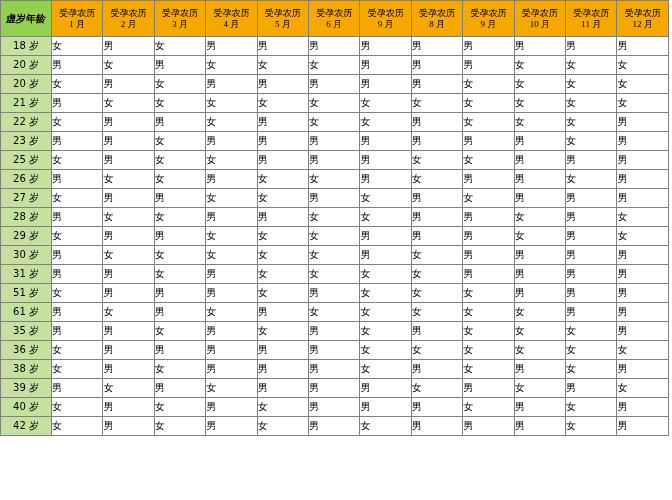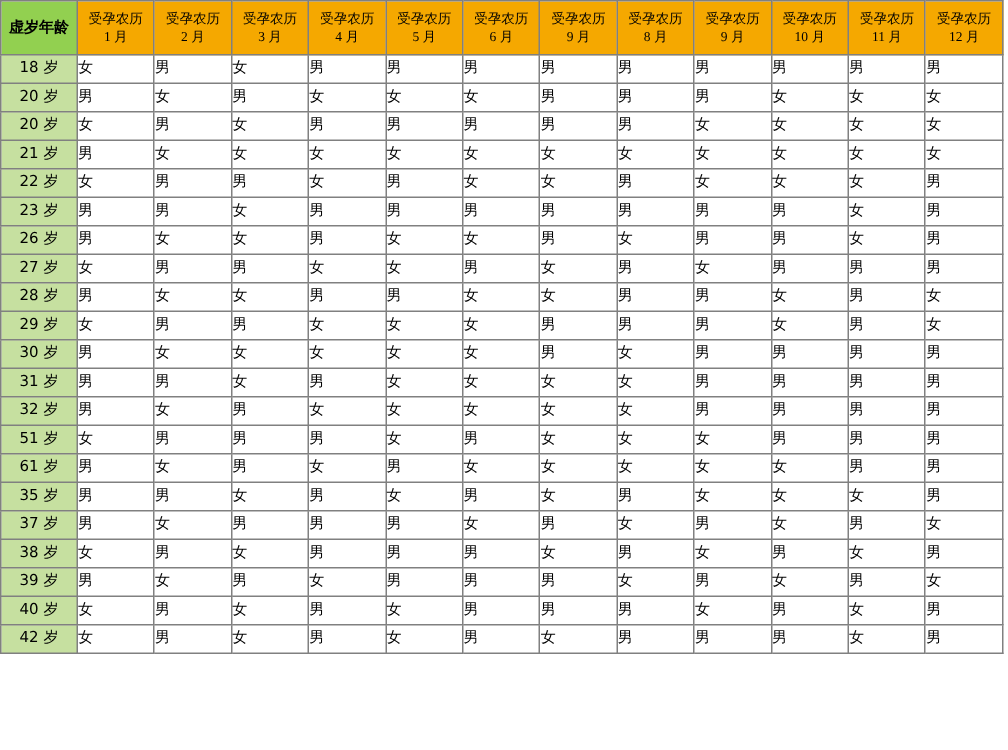--- a/index.html
+++ b/index.html
@@ -218,20 +218,35 @@
           <td class="val">男</td>
           <td class="val">男</td>
           <td class="val">男</td>
           <td class="val">男</td>
           <td class="val">男</td>
           <td class="val">男</td>
           <td class="val">女</td>
           <td class="val">男</td>
         </tr>
         <tr>
+          <td class="age">25 岁</td>
+          <td class="val">女</td>
+          <td class="val">男</td>
+          <td class="val">女</td>
+          <td class="val">女</td>
+          <td class="val">男</td>
+          <td class="val">男</td>
+          <td class="val">男</td>
+          <td class="val">女</td>
+          <td class="val">女</td>
+          <td class="val">男</td>
+          <td class="val">男</td>
+          <td class="val">男</td>
+        </tr>
+        <tr>
           <td class="age">26 岁</td>
           <td class="val">男</td>
           <td class="val">女</td>
           <td class="val">女</td>
           <td class="val">男</td>
           <td class="val">女</td>
           <td class="val">女</td>
           <td class="val">男</td>
           <td class="val">女</td>
           <td class="val">男</td>
@@ -308,35 +323,20 @@
           <td class="val">女</td>
           <td class="val">女</td>
           <td class="val">女</td>
           <td class="val">女</td>
           <td class="val">男</td>
           <td class="val">男</td>
           <td class="val">男</td>
           <td class="val">男</td>
         </tr>
         <tr>
-          <td class="age">32 岁</td>
-          <td class="val">男</td>
-          <td class="val">女</td>
-          <td class="val">男</td>
-          <td class="val">女</td>
-          <td class="val">女</td>
-          <td class="val">女</td>
-          <td class="val">女</td>
-          <td class="val">女</td>
-          <td class="val">男</td>
-          <td class="val">男</td>
-          <td class="val">男</td>
-          <td class="val">男</td>
-        </tr>
-        <tr>
           <td class="age">51 岁</td>
           <td class="val">女</td>
           <td class="val">男</td>
           <td class="val">男</td>
           <td class="val">男</td>
           <td class="val">女</td>
           <td class="val">男</td>
           <td class="val">女</td>
           <td class="val">女</td>
           <td class="val">女</td>
@@ -368,32 +368,32 @@
           <td class="val">女</td>
           <td class="val">男</td>
           <td class="val">女</td>
           <td class="val">男</td>
           <td class="val">女</td>
           <td class="val">女</td>
           <td class="val">女</td>
           <td class="val">男</td>
         </tr>
         <tr>
-          <td class="age">37 岁</td>
-          <td class="val">男</td>
-          <td class="val">女</td>
-          <td class="val">男</td>
-          <td class="val">男</td>
-          <td class="val">男</td>
-          <td class="val">女</td>
-          <td class="val">男</td>
-          <td class="val">女</td>
-          <td class="val">男</td>
-          <td class="val">女</td>
-          <td class="val">男</td>
+          <td class="age">36 岁</td>
+          <td class="val">女</td>
+          <td class="val">男</td>
+          <td class="val">男</td>
+          <td class="val">男</td>
+          <td class="val">男</td>
+          <td class="val">男</td>
+          <td class="val">女</td>
+          <td class="val">女</td>
+          <td class="val">女</td>
+          <td class="val">女</td>
+          <td class="val">女</td>
           <td class="val">女</td>
         </tr>
         <tr>
           <td class="age">38 岁</td>
           <td class="val">女</td>
           <td class="val">男</td>
           <td class="val">女</td>
           <td class="val">男</td>
           <td class="val">男</td>
           <td class="val">男</td>

